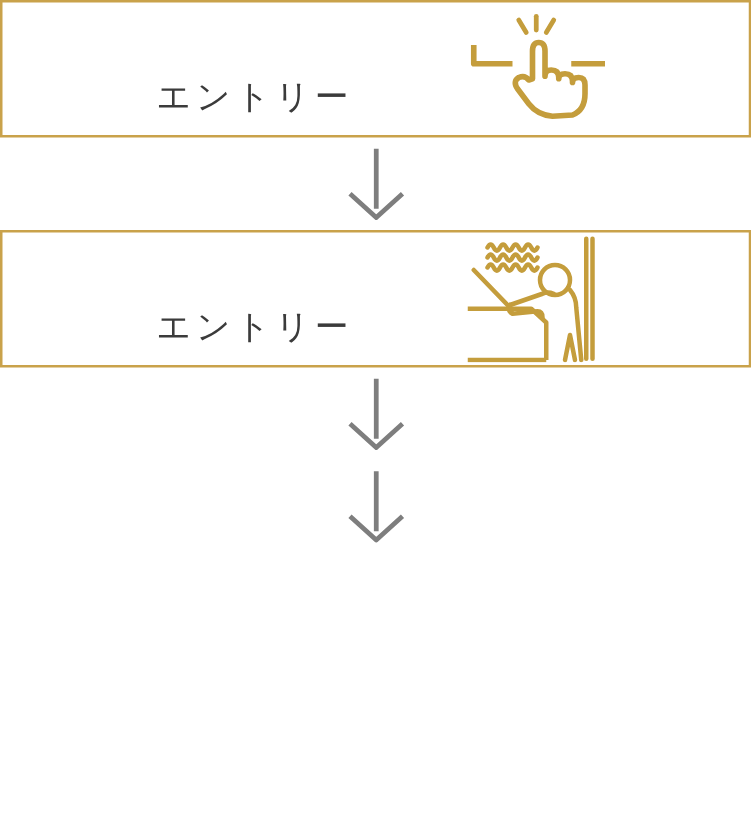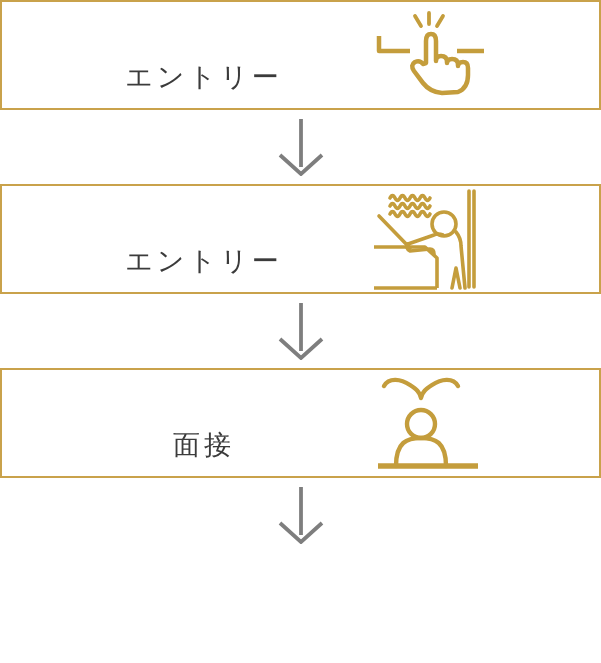--- a/index.html
+++ b/index.html
@@ -110,33 +110,20 @@
 
     <div class="arrow-zone">
       <svg width="48" height="58" viewBox="0 0 48 58">
         <g fill="none" stroke="currentColor" stroke-width="3.8">
           <path d="M24,1 V49"></path>
           <path d="M3,37 L24,56 L45,37"></path>
         </g>
       </svg>
     </div>
 
-    <section class="step">
-      <div class="step-label">面接</div>
-      <div class="step-icon">
-        <svg width="105" height="95" viewBox="0 0 105 95">
-          <g fill="none" stroke="currentColor" stroke-width="4.4" stroke-linecap="round" stroke-linejoin="round">
-            <path d="M9,10 C14,1 26,3 35,9 C41,13 45,16 46,22 C47,16 51,13 57,9 C66,3 78,1 83,10"></path>
-            <circle cx="46" cy="48" r="14"></circle>
-            <path d="M21,90 C21,66 32,62 46,62 C60,62 71,66 71,90"></path>
-            <path d="M3,90 H103" stroke-width="5.5" stroke-linecap="butt"></path>
-          </g>
-        </svg>
-      </div>
-    </section>
 
     <div class="arrow-zone">
       <svg width="48" height="58" viewBox="0 0 48 58">
         <g fill="none" stroke="currentColor" stroke-width="3.8">
           <path d="M24,1 V49"></path>
           <path d="M3,37 L24,56 L45,37"></path>
         </g>
       </svg>
     </div>
 

